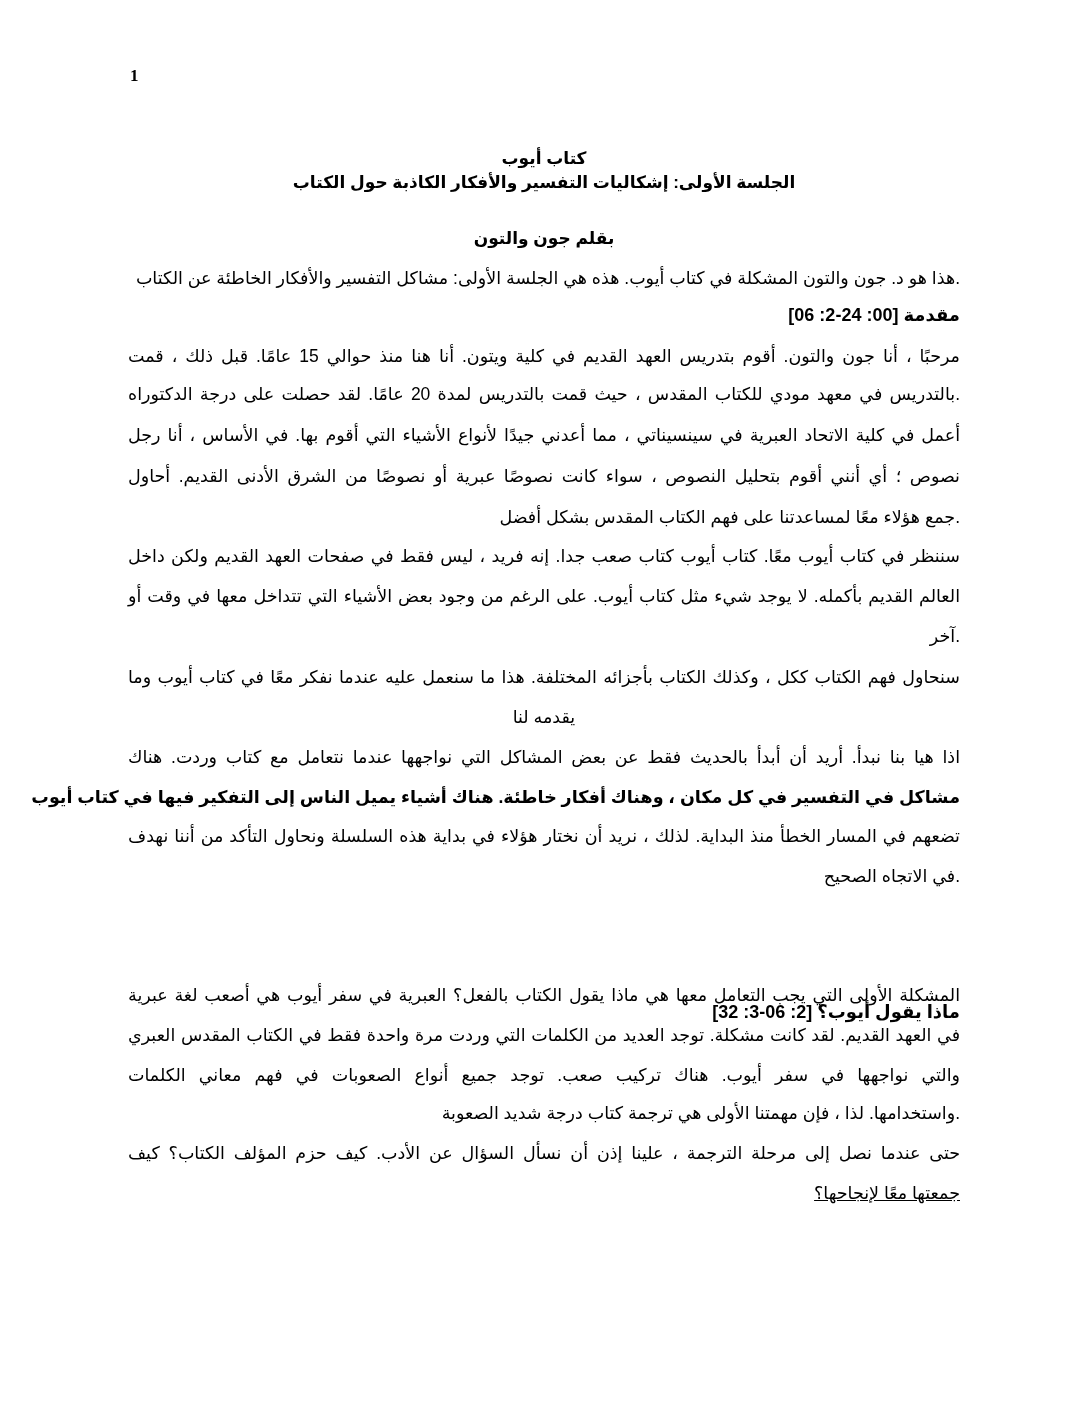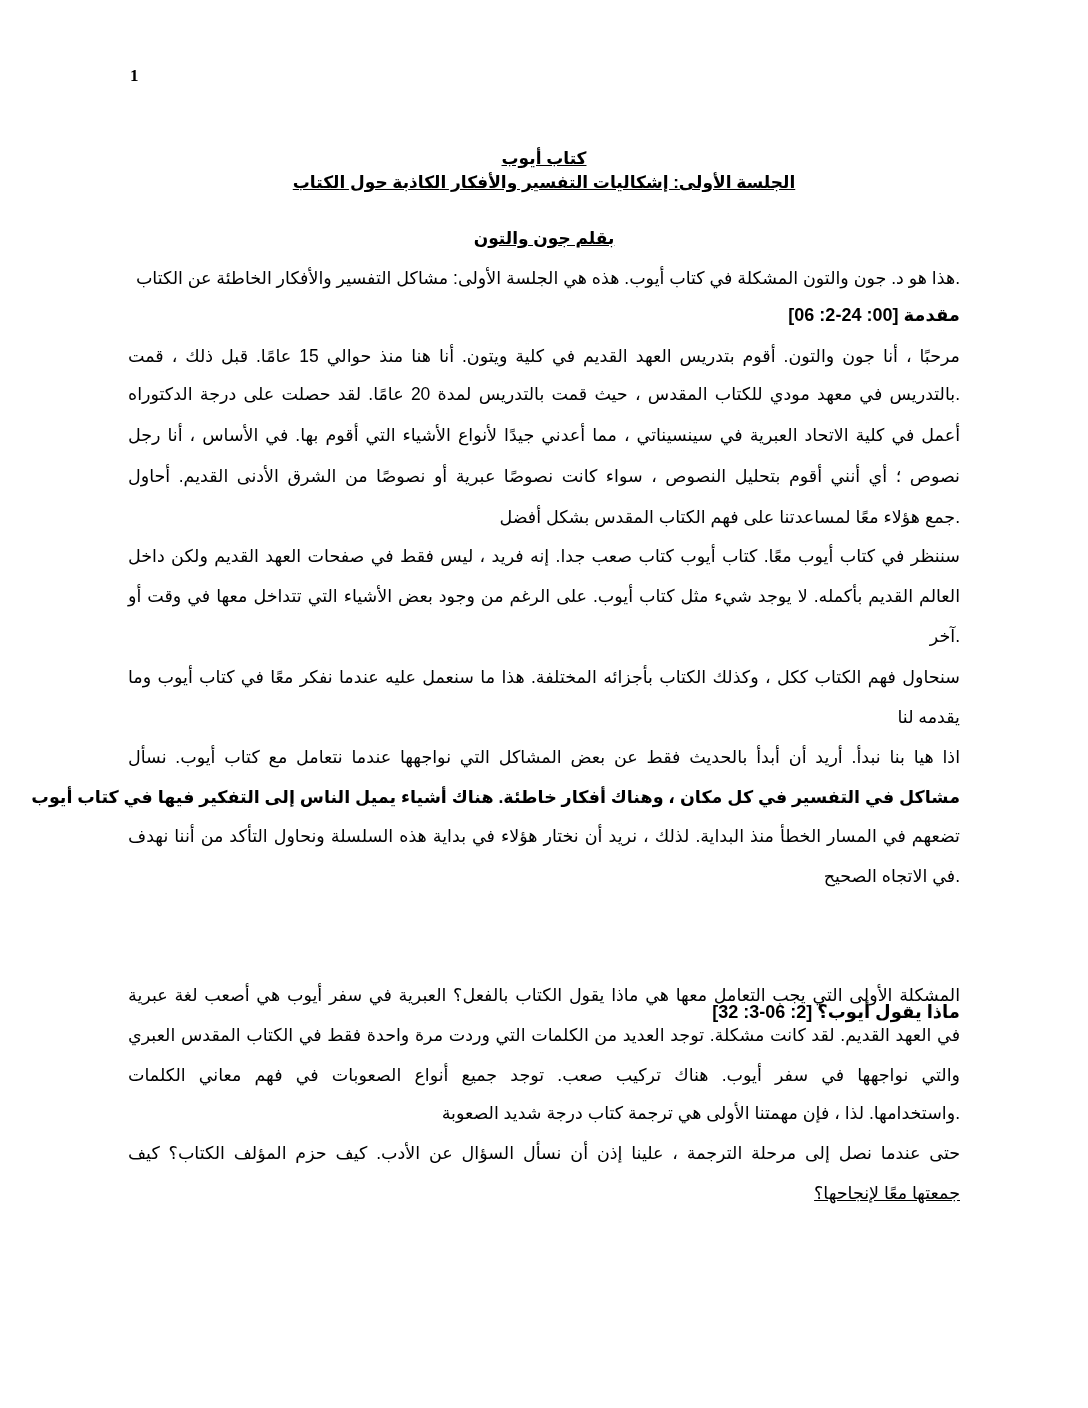--- a/index.html
+++ b/index.html
@@ -1,21 +1,21 @@
 <!DOCTYPE html>
 <html><head>
 <meta charset="utf-8">
 <style>
   html, body { margin: 0; padding: 0; background: #ffffff; }
   body { width: 1088px; height: 1408px; position: relative; overflow: hidden;
          font-family: "Liberation Sans", "DejaVu Sans", sans-serif; color: #000; }
   .page-num { position: absolute; left: 130px; top: 66px; font-family: "Liberation Serif", serif;
               font-weight: bold; font-size: 17px; }
   .title { position: absolute; left: 128px; width: 832px; text-align: center; font-weight: bold;
-           font-size: 17px; direction: rtl; text-decoration: underline; }
+           font-size: 17px; direction: rtl; }
   .heading { position: absolute; right: 128px; font-weight: bold; font-size: 18px; direction: rtl; white-space: nowrap; }
   .line { position: absolute; right: 128px; width: 832px; font-size: 17.5px; direction: rtl; white-space: nowrap; }
   .just { text-align: justify; text-align-last: justify; }
 </style>
 </head>
 <body>
 
 <div class="page-num">1</div>
 
 <div class="title" style="top:148px;">كتاب أيوب</div>
@@ -28,22 +28,22 @@
 
 <div class="line just" style="top:346px;">مرحبًا ، أنا جون والتون. أقوم بتدريس العهد القديم في كلية ويتون. أنا هنا منذ حوالي 15 عامًا. قبل ذلك ، قمت</div>
 <div class="line just" style="top:384px;">.بالتدريس في معهد مودي للكتاب المقدس ، حيث قمت بالتدريس لمدة 20 عامًا. لقد حصلت على درجة الدكتوراه</div>
 <div class="line just" style="top:425px;">أعمل في كلية الاتحاد العبرية في سينسيناتي ، مما أعدني جيدًا لأنواع الأشياء التي أقوم بها. في الأساس ، أنا رجل</div>
 <div class="line just" style="top:466px;">نصوص ؛ أي أنني أقوم بتحليل النصوص ، سواء كانت نصوصًا عبرية أو نصوصًا من الشرق الأدنى القديم. أحاول</div>
 <div class="line" style="top:507px;">.جمع هؤلاء معًا لمساعدتنا على فهم الكتاب المقدس بشكل أفضل</div>
 <div class="line just" style="top:546px;">سننظر في كتاب أيوب معًا. كتاب أيوب كتاب صعب جدا. إنه فريد ، ليس فقط في صفحات العهد القديم ولكن داخل</div>
 <div class="line just" style="top:586px;">العالم القديم بأكمله. لا يوجد شيء مثل كتاب أيوب. على الرغم من وجود بعض الأشياء التي تتداخل معها في وقت أو</div>
 <div class="line" style="top:626px;">.آخر</div>
 <div class="line just" style="top:667px;">سنحاول فهم الكتاب ككل ، وكذلك الكتاب بأجزائه المختلفة. هذا ما سنعمل عليه عندما نفكر معًا في كتاب أيوب وما</div>
-<div class="line" style="top:707px;">يقدمه لنا</div>
-<div class="line just" style="top:747px;">اذا هيا بنا نبدأ. أريد أن أبدأ بالحديث فقط عن بعض المشاكل التي نواجهها عندما نتعامل مع كتاب أيوب. نسأل</div>
+<div class="line" style="top:707px;text-align:center;">يقدمه لنا</div>
+<div class="line just" style="top:747px;">اذا هيا بنا نبدأ. أريد أن أبدأ بالحديث فقط عن بعض المشاكل التي نواجهها عندما نتعامل مع كتاب وردت. هناك</div>
 <div class="line just" style="top:787px;font-weight:bold;">مشاكل في التفسير في كل مكان ، وهناك أفكار خاطئة. هناك أشياء يميل الناس إلى التفكير فيها في كتاب أيوب</div>
 <div class="line just" style="top:826px;">تضعهم في المسار الخطأ منذ البداية. لذلك ، نريد أن نختار هؤلاء في بداية هذه السلسلة ونحاول التأكد من أننا نهدف</div>
 <div class="line" style="top:866px;">.في الاتجاه الصحيح</div>
 
 <div class="heading" style="top:1001px;">ماذا يقول أيوب؟ [2: 06-3: 32]</div>
 
 <div class="line just" style="top:985px;">المشكلة الأولى التي يجب التعامل معها هي ماذا يقول الكتاب بالفعل؟ العبرية في سفر أيوب هي أصعب لغة عبرية</div>
 <div class="line just" style="top:1025px;">في العهد القديم. لقد كانت مشكلة. توجد العديد من الكلمات التي وردت مرة واحدة فقط في الكتاب المقدس العبري</div>
 <div class="line just" style="top:1065px;">والتي نواجهها في سفر أيوب. هناك تركيب صعب. توجد جميع أنواع الصعوبات في فهم معاني الكلمات</div>
 <div class="line" style="top:1103px;">.واستخدامها. لذا ، فإن مهمتنا الأولى هي ترجمة كتاب درجة شديد الصعوبة</div>

